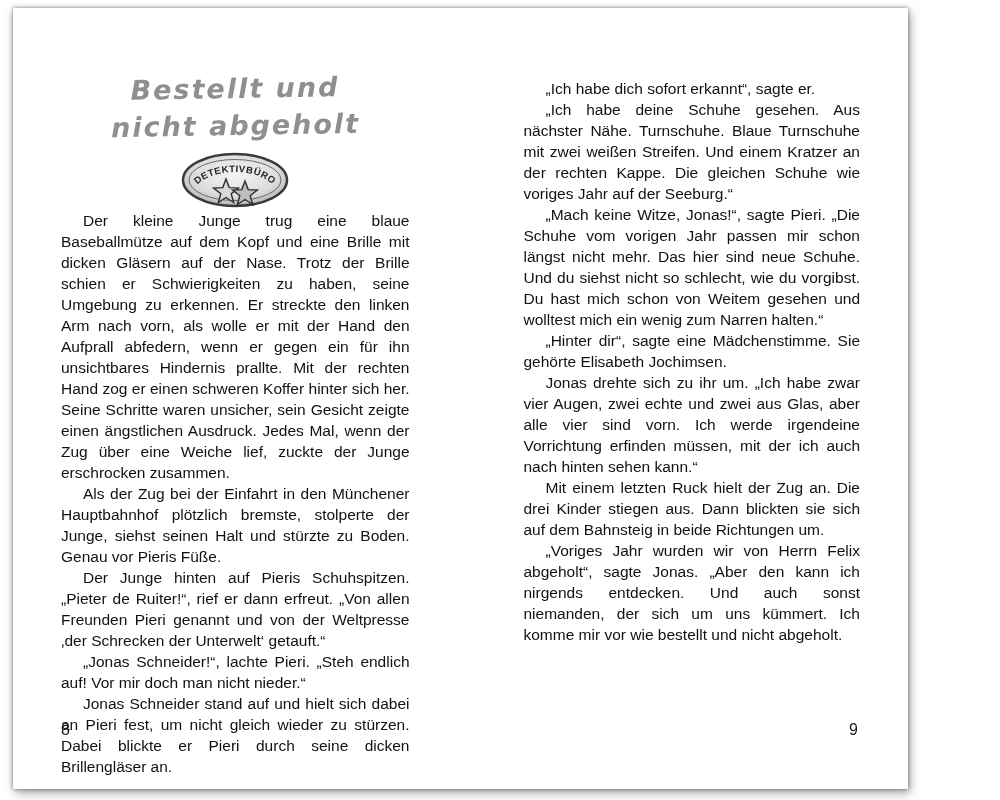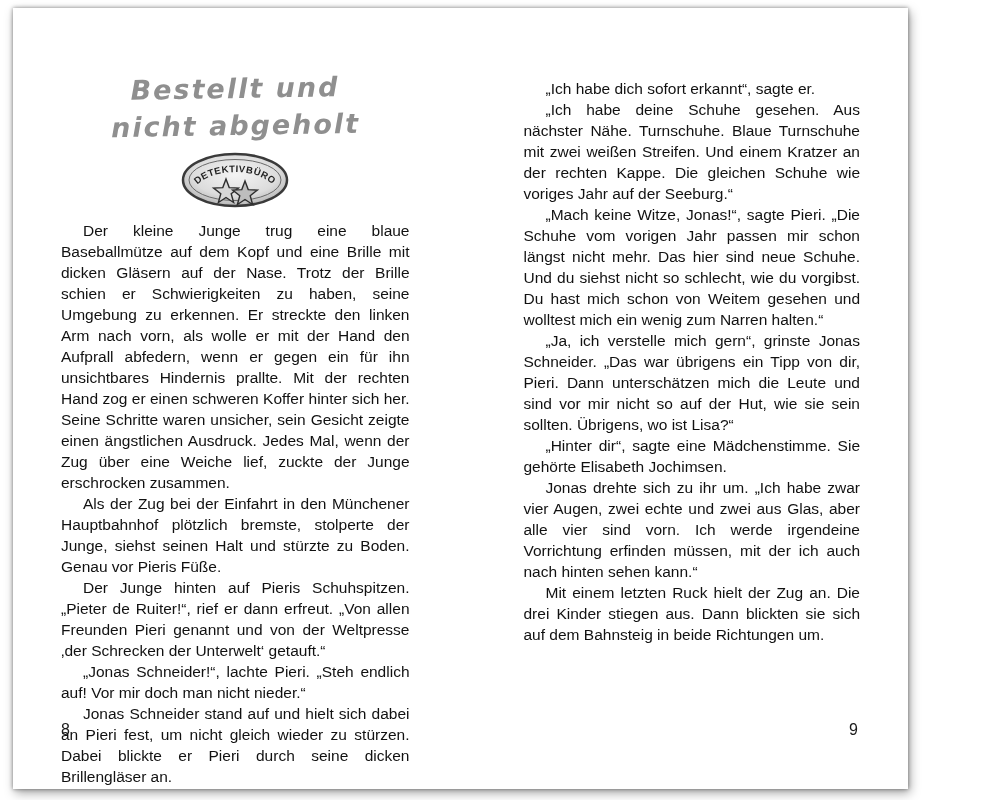--- a/index.html
+++ b/index.html
@@ -37,21 +37,21 @@
     transform: rotate(-1deg);
   }
   .chapter-title span { display: block; }
 
   .badge-wrap {
     text-align: center;
     margin-top: 8px;
     height: 58px;
   }
 
-  .body-text { margin-top: 10px; }
+  .body-text { }
   .page-right .body-text { margin-top: 16px; }
   .body-text p {
     font-size: 15.5px;
     line-height: 21px;
     color: #111111;
     text-align: justify;
     text-indent: 22px;
     hyphens: auto;
     -webkit-hyphens: auto;
   }
@@ -104,22 +104,22 @@
     </div>
 
     <div class="page-number page-number-left">8</div>
   </div>
 
   <div class="page page-right">
     <div class="body-text">
       <p>„Ich habe dich sofort erkannt“, sagte er.</p>
       <p>„Ich habe deine Schuhe gesehen. Aus nächster Nähe. Turnschuhe. Blaue Turnschuhe mit zwei weißen Streifen. Und einem Kratzer an der rechten Kappe. Die gleichen Schuhe wie voriges Jahr auf der Seeburg.“</p>
       <p>„Mach keine Witze, Jonas!“, sagte Pieri. „Die Schuhe vom vorigen Jahr passen mir schon längst nicht mehr. Das hier sind neue Schuhe. Und du siehst nicht so schlecht, wie du vorgibst. Du hast mich schon von Weitem gesehen und wolltest mich ein wenig zum Narren halten.“</p>
-      <p>„Ja, ich verstelle mich gern“, grinste Jonas Schneider. „Das war übrigens ein Tipp von dir, Pieri. Dann unterschätzen mich die Leute und sind vor mir nicht so auf der Hut, wie sie sein sollten. Übrigens, wo ist Lisa?“</p>
       <p>„Hinter dir“, sagte eine Mädchenstimme. Sie gehörte Elisabeth Jochimsen.</p>
       <p>Jonas drehte sich zu ihr um. „Ich habe zwar vier Augen, zwei echte und zwei aus Glas, aber alle vier sind vorn. Ich werde irgendeine Vorrichtung erfinden müssen, mit der ich auch nach hinten sehen kann.“</p>
       <p>Mit einem letzten Ruck hielt der Zug an. Die drei Kinder stiegen aus. Dann blickten sie sich auf dem Bahnsteig in beide Richtungen um.</p>
+      <p>„Voriges Jahr wurden wir von Herrn Felix abgeholt“, sagte Jonas. „Aber den kann ich nirgends entdecken. Und auch sonst niemanden, der sich um uns kümmert. Ich komme mir vor wie bestellt und nicht abgeholt.</p>
     </div>
 
     <div class="page-number page-number-right">9</div>
   </div>
 
 </div>
 
 </body></html>

